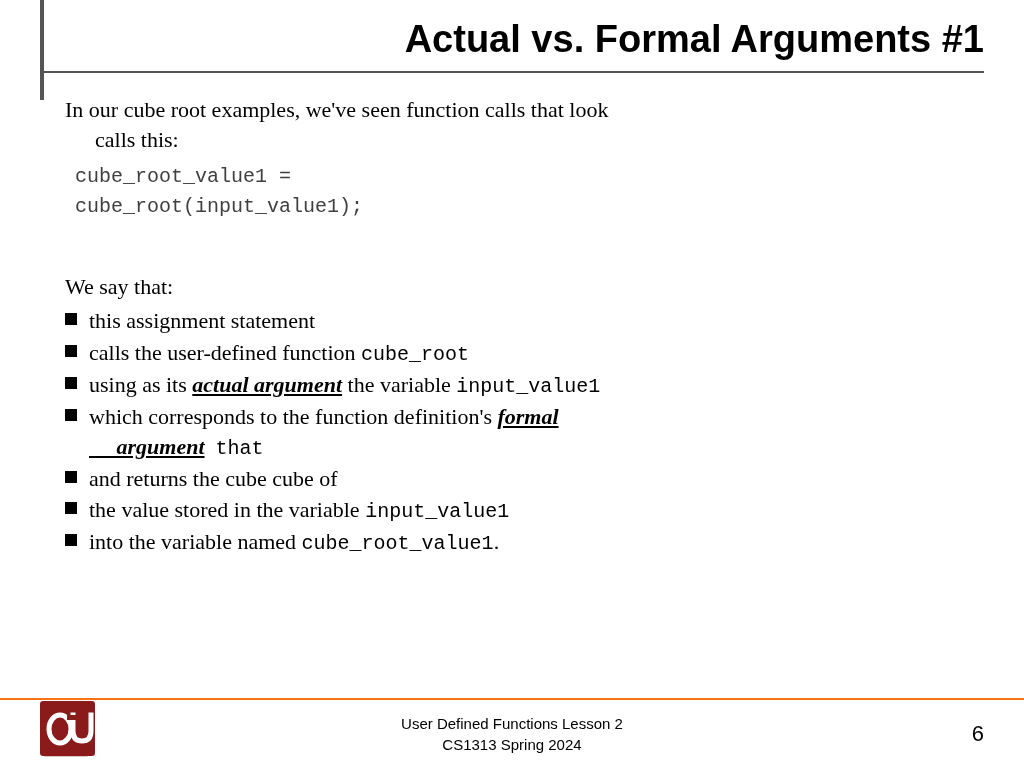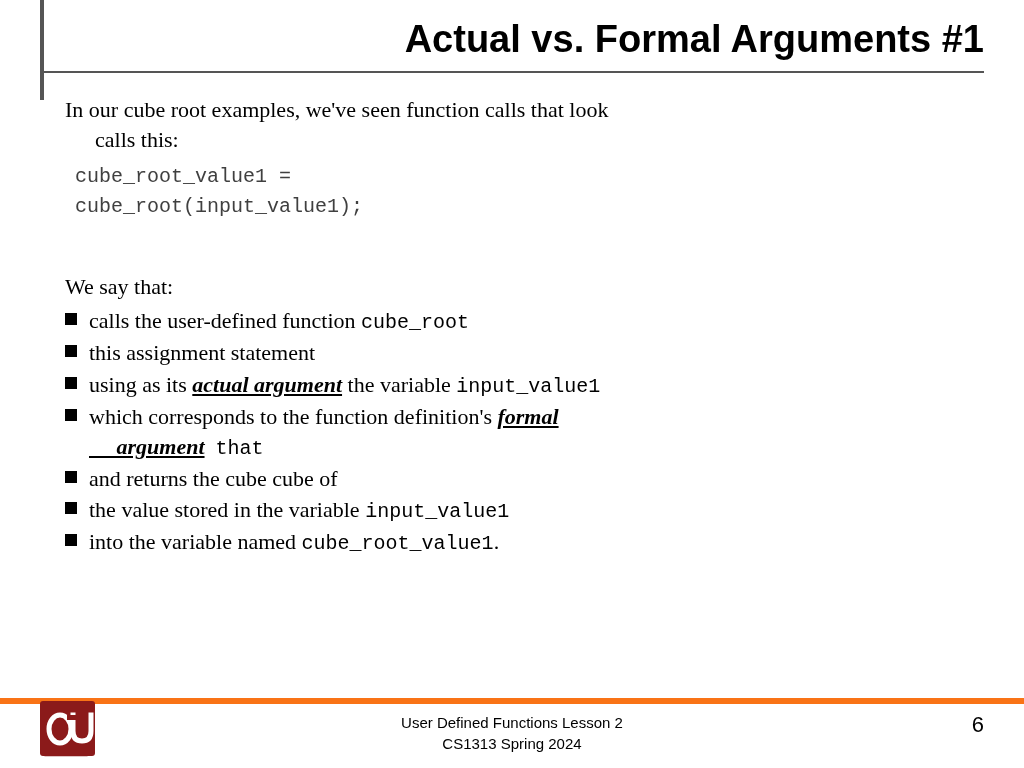--- a/index.html
+++ b/index.html
@@ -127,25 +127,25 @@
     }
 
     .underline-bold-italic {
       font-style: italic;
       font-weight: bold;
       text-decoration: underline;
     }
 
     .footer {
       display: flex;
-      align-items: flex-start;
+      align-items: center;
       justify-content: center;
       padding: 8px 40px;
       position: relative;
-      border-top: 6px solid #f97316;
+      border-top: 2px solid #f97316;
       margin-top: auto;
       height: 70px;
     }
 
     .footer-logo {
       position: absolute;
       left: 40px;
       bottom: 10px;
       width: 52px;
       height: 52px;
@@ -190,26 +190,26 @@
       <div>cube_root_value1 =</div>
       <div>     cube_root(input_value1);</div>
     </div>
 
     <p class="we-say">We say that:</p>
 
     <ul class="bullet-list">
 
       <li class="bullet-item">
         <span class="bullet-square"></span>
+        <span class="bullet-text">this assignment statement</span>
+      </li>
+
+      <li class="bullet-item">
+        <span class="bullet-square"></span>
         <span class="bullet-text">calls the user-defined function&nbsp;<code>cube_root</code></span>
-      </li>
-
-      <li class="bullet-item">
-        <span class="bullet-square"></span>
-        <span class="bullet-text">this assignment statement</span>
       </li>
 
       <li class="bullet-item">
         <span class="bullet-square"></span>
         <span class="bullet-text">using as its <span class="underline-bold-italic">actual argument</span> the variable&nbsp;<code>input_value1</code></span>
       </li>
 
       <li class="bullet-item">
         <span class="bullet-square"></span>
         <span class="bullet-text">which corresponds to the function definition's <span class="underline-bold-italic">formal<br>&nbsp;&nbsp;&nbsp;&nbsp;&nbsp;argument</span>&nbsp;&nbsp;<code>that</code></span>

